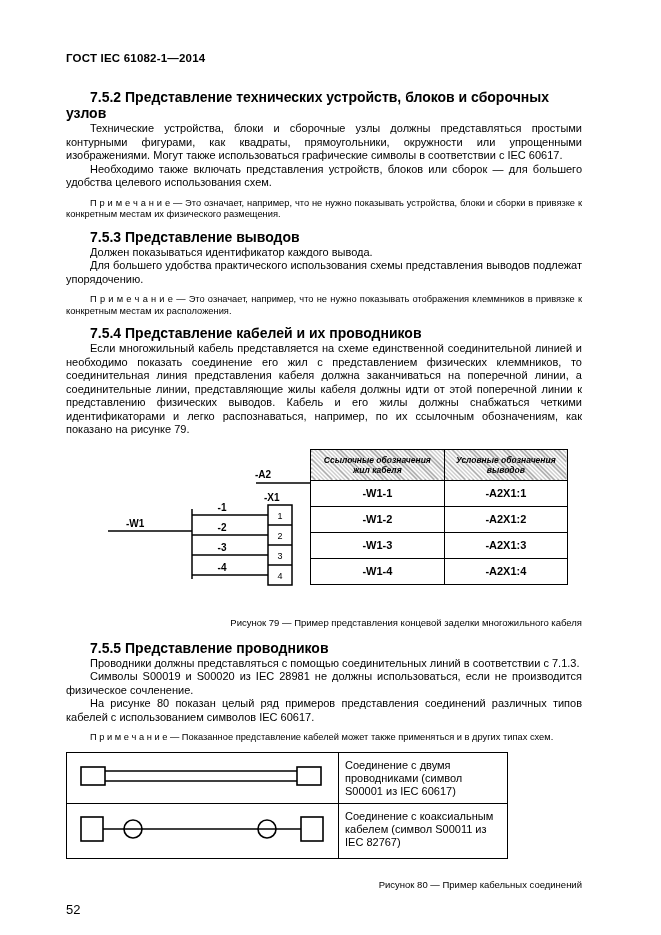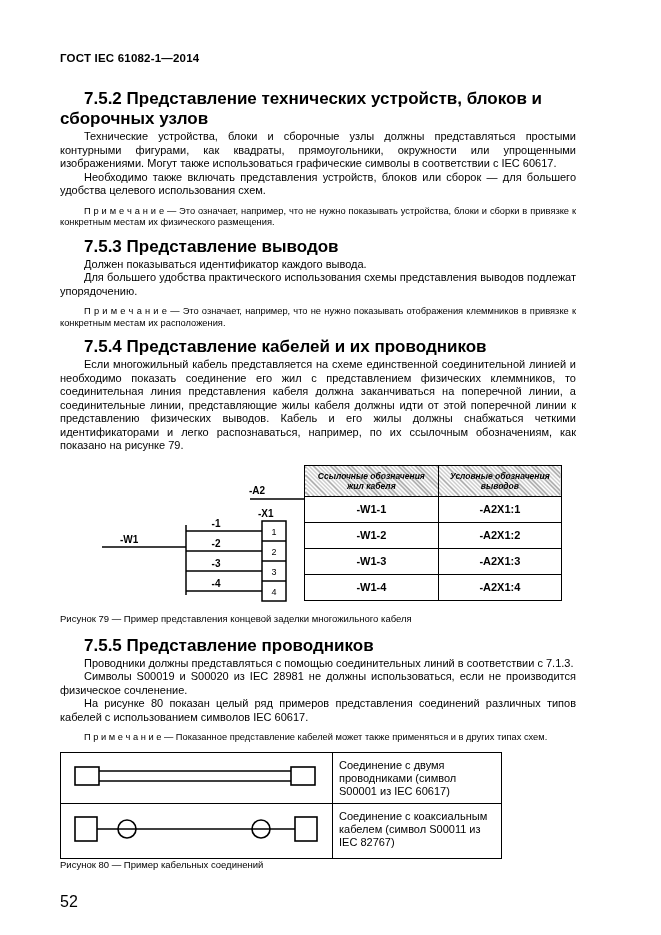--- a/index.html
+++ b/index.html
@@ -3,51 +3,51 @@
 <meta charset="utf-8">
 <style>
   * { box-sizing: border-box; }
   html, body { margin: 0; padding: 0; }
   body {
     width: 661px; height: 935px;
     background: #ffffff; color: #000;
     font-family: "Liberation Sans", sans-serif;
     position: relative; overflow: hidden;
   }
-  .page { position: absolute; left: 60px; top: 52px; width: 516px; }
+  .page { position: absolute; left: 66px; top: 52px; width: 516px; }
   .doc-header { font-size: 11.5px; font-weight: bold; letter-spacing: .2px; }
-  .sec-heading { font-size: 17px; font-weight: bold; margin: 8px 0 1px; text-indent: 24px; }
+  .sec-heading { font-size: 14px; font-weight: bold; margin: 8px 0 1px; text-indent: 24px; }
   .sec-heading.first { margin-top: 25px; }
   .sec-heading.after-fig { margin-top: 12px; }
   p.body { font-size: 11px; line-height: 13.5px; margin: 0; text-indent: 24px; text-align: justify; }
   p.note { font-size: 9.3px; line-height: 11.5px; margin: 8px 0 3px; text-indent: 24px; text-align: justify; }
 
   
   .fig79 { position: relative; height: 150px; margin-top: 10px; }
   .fig79 svg { position: absolute; left: 0; top: 0; }
   .fig79 svg text { font-family: "Liberation Sans", sans-serif; }
   .fig79-table { position: absolute; left: 244px; top: 2px; width: 258px; border-collapse: collapse; table-layout: fixed; }
   .fig79-table th, .fig79-table td { border: 1.5px solid #000; text-align: center; vertical-align: middle; }
   .fig79-table th {
     height: 31px; font-size: 8.5px; font-weight: bold; font-style: italic; line-height: 10px;
     padding: 1px 8px;
     background: repeating-linear-gradient(45deg, #ffffff 0px, #ffffff 2px, #9a9a9a 2px, #9a9a9a 3px);
   }
   .fig79-table .col-wire { width: 128px; }
   .fig79-table .col-term { width: 118px; }
   .fig79-table td { height: 26px; font-size: 11px; font-weight: bold; background: #fff; }
-  .caption { font-size: 9.5px; text-align: left; margin: 0 0 0; }
+  .caption { font-size: 9.5px; text-align: right; margin: 20px 0 0; }
 
   
   .fig80 { width: 442px; border-collapse: collapse; margin-top: 8px; }
   .fig80 td { border: 1.5px solid #000; }
   .fig80 .diagram-cell { width: 272px; padding: 1px 0; vertical-align: middle; }
   .fig80 .text-cell { font-size: 11px; line-height: 13px; vertical-align: top; padding: 6px 8px 4px 6px; }
 
-  .page-number { font-size: 16px; margin-top: 23px; }
+  .page-number { font-size: 13px; margin-top: 12px; }
 </style>
 </head>
 <body>
 
 <div class="page">
 
   <div class="doc-header">ГОСТ IEC 61082-1—2014</div>
 
   <div class="sec-heading first">7.5.2 Представление технических устройств, блоков и сборочных узлов</div>
   <p class="body">Технические устройства, блоки и сборочные узлы должны представляться простыми контурными фигурами, как квадраты, прямоугольники, окружности или упрощенными изображениями. Могут также использоваться графические символы в соответствии с IEC 60617.</p>

